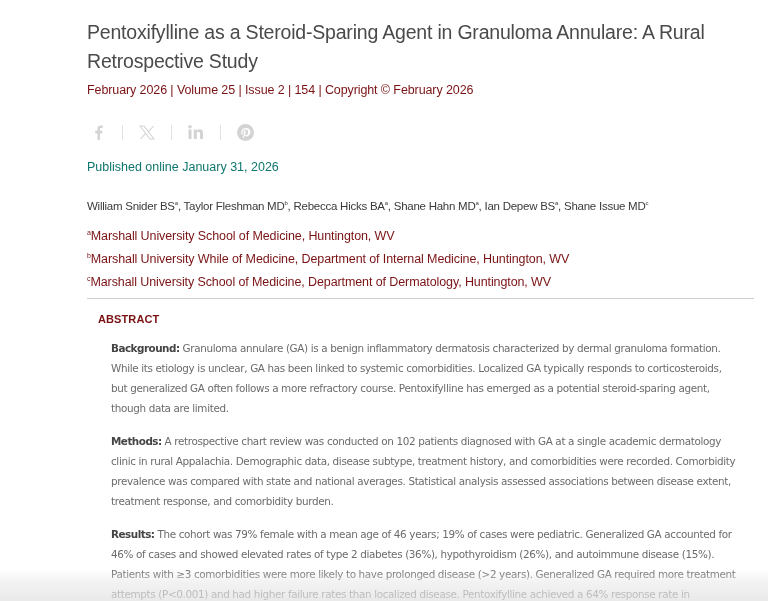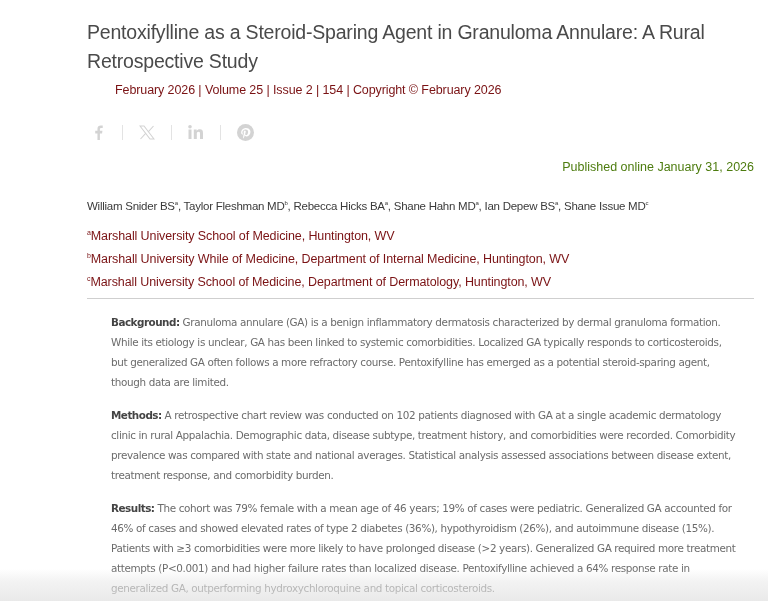--- a/index.html
+++ b/index.html
@@ -28,21 +28,20 @@
       font-size: 19.5px;
       line-height: 29px;
       color: #4a4a4a;
       letter-spacing: -0.2px;
     }
     .meta {
       margin-top: 7px;
       font-size: 12.5px;
       color: #7a1214;
       letter-spacing: -0.1px;
-      margin-left: 28px;
     }
     .social {
       display: flex;
       align-items: center;
       margin-top: 24px;
       height: 22px;
     }
     .social .icon {
       display: inline-flex;
       align-items: center;
@@ -54,22 +53,21 @@
     }
     .social .sep {
       width: 1px;
       height: 15px;
       background: #e3e3e3;
       margin: 0 13px;
     }
     .published {
       margin-top: 17px;
       font-size: 12.5px;
-      color: #4d7c0f;
-      text-align: right;
+      color: #0f766e;
     }
     .authors {
       margin-top: 26px;
       font-size: 11.5px;
       color: #3a3a3a;
       letter-spacing: -0.25px;
     }
     .authors sup {
       font-size: 6px;
       vertical-align: 5px;
@@ -182,20 +180,21 @@
 
   <div class="affils">
     <div class="affil"><sup>a</sup><span>Marshall University School of Medicine, Huntington, WV</span></div>
     <div class="affil"><sup>b</sup><span>Marshall University While of Medicine, Department of Internal Medicine, Huntington, WV</span></div>
     <div class="affil"><sup>c</sup><span>Marshall University School of Medicine, Department of Dermatology, Huntington, WV</span></div>
   </div>
 
   <div class="divider"></div>
 
   <div class="abstract">
+    <div class="abstract-heading">ABSTRACT</div>
     <div class="abstract-body">
       <p><span class="label">Background:</span><span> Granuloma annulare (GA) is a benign inflammatory dermatosis characterized by dermal granuloma formation. While its etiology is unclear, GA has been linked to systemic comorbidities. Localized GA typically responds to corticosteroids, but generalized GA often follows a more refractory course. Pentoxifylline has emerged as a potential steroid-sparing agent, though data are limited.</span></p>
       <p><span class="label">Methods:</span><span> A retrospective chart review was conducted on 102 patients diagnosed with GA at a single academic dermatology clinic in rural Appalachia. Demographic data, disease subtype, treatment history, and comorbidities were recorded. Comorbidity prevalence was compared with state and national averages. Statistical analysis assessed associations between disease extent, treatment response, and comorbidity burden.</span></p>
       <p><span class="label">Results:</span><span> The cohort was 79% female with a mean age of 46 years; 19% of cases were pediatric. Generalized GA accounted for 46% of cases and showed elevated rates of type 2 diabetes (36%), hypothyroidism (26%), and autoimmune disease (15%). Patients with ≥3 comorbidities were more likely to have prolonged disease (&gt;2 years). Generalized GA required more treatment attempts (P&lt;0.001) and had higher failure rates than localized disease. Pentoxifylline achieved a 64% response rate in generalized GA, outperforming hydroxychloroquine and topical corticosteroids.</span></p>
       <p><span class="label">Conclusions:</span><span> Generalized GA is more treatment-resistant and associated with a greater comorbidity burden. Pentoxifylline demonstrated favorable efficacy and may serve as a first-line systemic agent in refractory cases. Further multi-center studies are needed to validate these findings and guide evidence-based management of GA.</span></p>
     </div>
   </div>
 
 </div>
 

